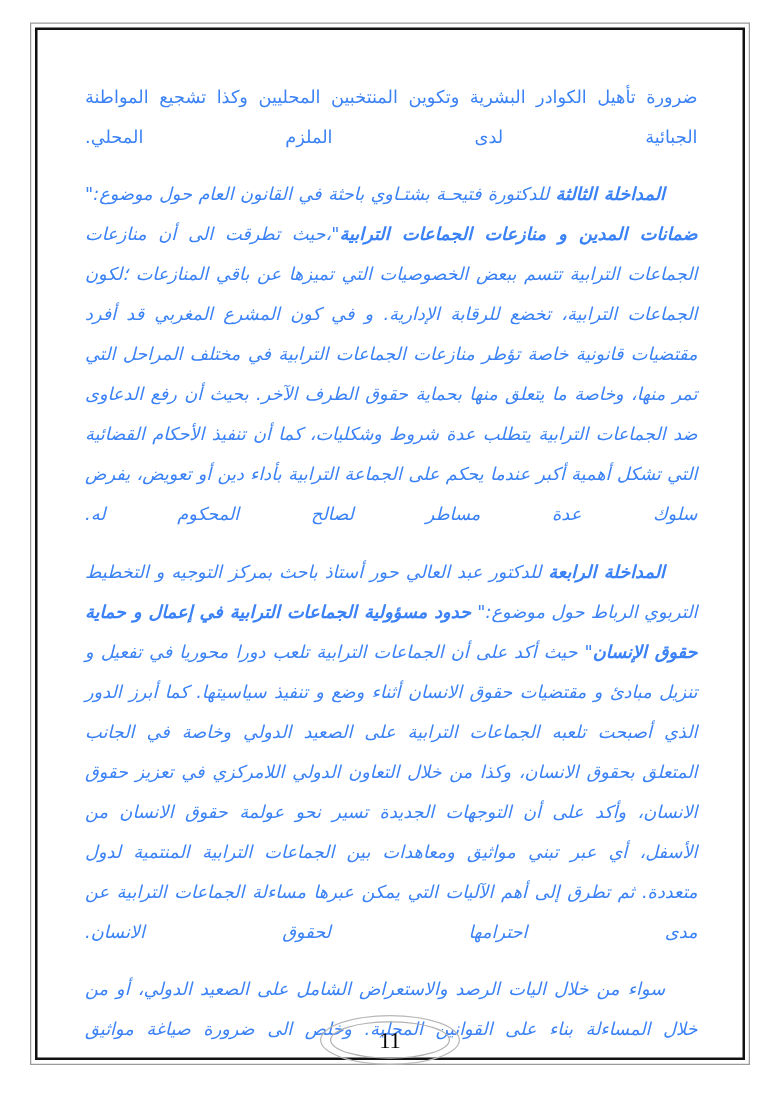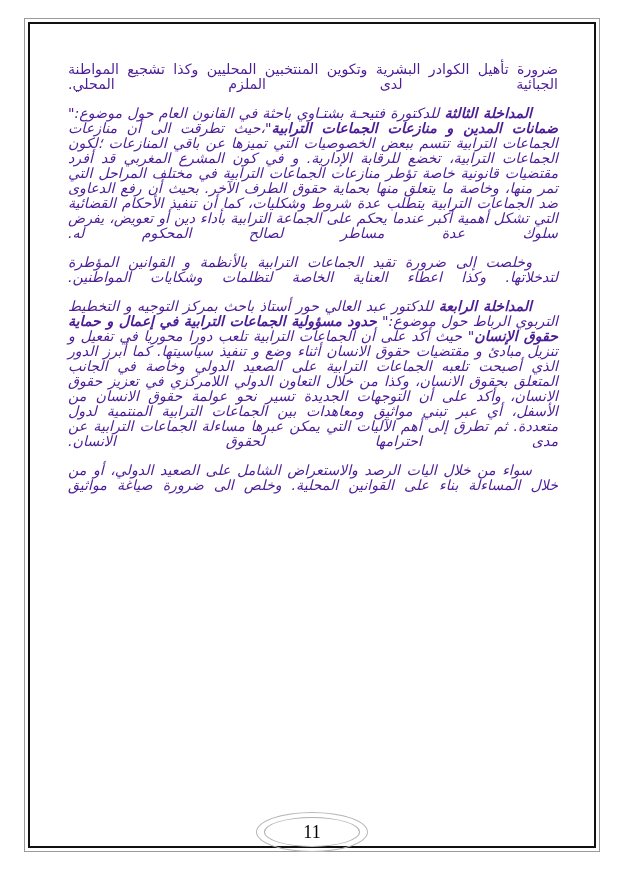--- a/index.html
+++ b/index.html
@@ -56,26 +56,26 @@
     width: 490px;
     height: 720px;
     direction: rtl;
     text-align: justify;
     text-justify: inter-word;
   }
 
   .doc-paragraph {
     margin: 0 0 14px 0;
     font-size: 14.2px;
-    line-height: 15px;
+    line-height: 32px;
     text-align: justify;
     text-justify: inter-word;
     direction: rtl;
     word-spacing: 0.5px;
-    color: #4c1d95;
+    color: #3b82f6;
   }
 
   .doc-paragraph.indented {
     text-indent: 26px;
     font-style: italic;
   }
 
   
   .doc-paragraph.stretch-last {
     text-align-last: justify;
@@ -140,23 +140,20 @@
   <div id="text-column">
 
     <p class="doc-paragraph stretch-last">
       <span>ضرورة تأهيل الكوادر البشرية وتكوين المنتخبين المحليين وكذا تشجيع المواطنة الجبائية لدى الملزم المحلي.</span>
     </p>
 
     <p class="doc-paragraph indented stretch-last">
       <b class="bold-run">المداخلة الثالثة</b><span> للدكتورة فتيحـة بشتـاوي  باحثة في القانون العام حول موضوع:" </span><b class="bold-run">ضمانات المدين و منازعات الجماعات الترابية</b><span>"،حيث تطرقت الى أن منازعات الجماعات الترابية تتسم ببعض الخصوصيات التي تميزها عن باقي المنازعات ؛لكون الجماعات الترابية،  تخضع للرقابة الإدارية. و في كون المشرع المغربي قد أفرد مقتضيات قانونية خاصة تؤطر منازعات الجماعات الترابية في مختلف المراحل التي تمر منها، وخاصة ما يتعلق منها بحماية حقوق الطرف الآخر. بحيث أن رفع الدعاوى ضد الجماعات الترابية يتطلب عدة شروط وشكليات، كما أن تنفيذ الأحكام القضائية التي تشكل أهمية أكبر عندما يحكم على الجماعة الترابية بأداء دين أو تعويض، يفرض سلوك عدة مساطر لصالح المحكوم له.</span>
     </p>
 
-    <p class="doc-paragraph indented stretch-last">
-      <span>وخلصت إلى ضرورة تقيد الجماعات الترابية بالأنظمة و القوانين المؤطرة لتدخلاتها. وكذا اعطاء العناية الخاصة لتظلمات وشكايات المواطنين.</span>
-    </p>
 
     <p class="doc-paragraph indented stretch-last">
       <b class="bold-run">المداخلة الرابعة</b><span> للدكتور عبد العالي حور  أستاذ باحث بمركز التوجيه و التخطيط التربوي  الرباط حول موضوع:" </span><b class="bold-run">حدود مسؤولية الجماعات الترابية في إعمال و حماية حقوق الإنسان</b><span>" حيث أكد على أن الجماعات الترابية  تلعب دورا محوريا في تفعيل و تنزيل مبادئ و مقتضيات حقوق الانسان أثناء وضع و تنفيذ سياسيتها. كما أبرز الدور الذي أصبحت تلعبه الجماعات الترابية على الصعيد الدولي وخاصة في الجانب المتعلق بحقوق الانسان، وكذا من خلال التعاون الدولي اللامركزي  في تعزيز حقوق الانسان، وأكد على أن التوجهات الجديدة  تسير نحو عولمة حقوق الانسان من الأسفل، أي عبر تبني مواثيق  ومعاهدات بين الجماعات الترابية المنتمية لدول متعددة. ثم تطرق إلى أهم الآليات التي يمكن عبرها مساءلة الجماعات الترابية عن مدى احترامها لحقوق الانسان.</span>
     </p>
 
     <p class="doc-paragraph indented stretch-last">
       <span>سواء من خلال اليات الرصد والاستعراض الشامل على الصعيد الدولي، أو من خلال المساءلة بناء على القوانين المحلية. وخلص الى ضرورة صياغة مواثيق</span>
     </p>
 
   </div>

